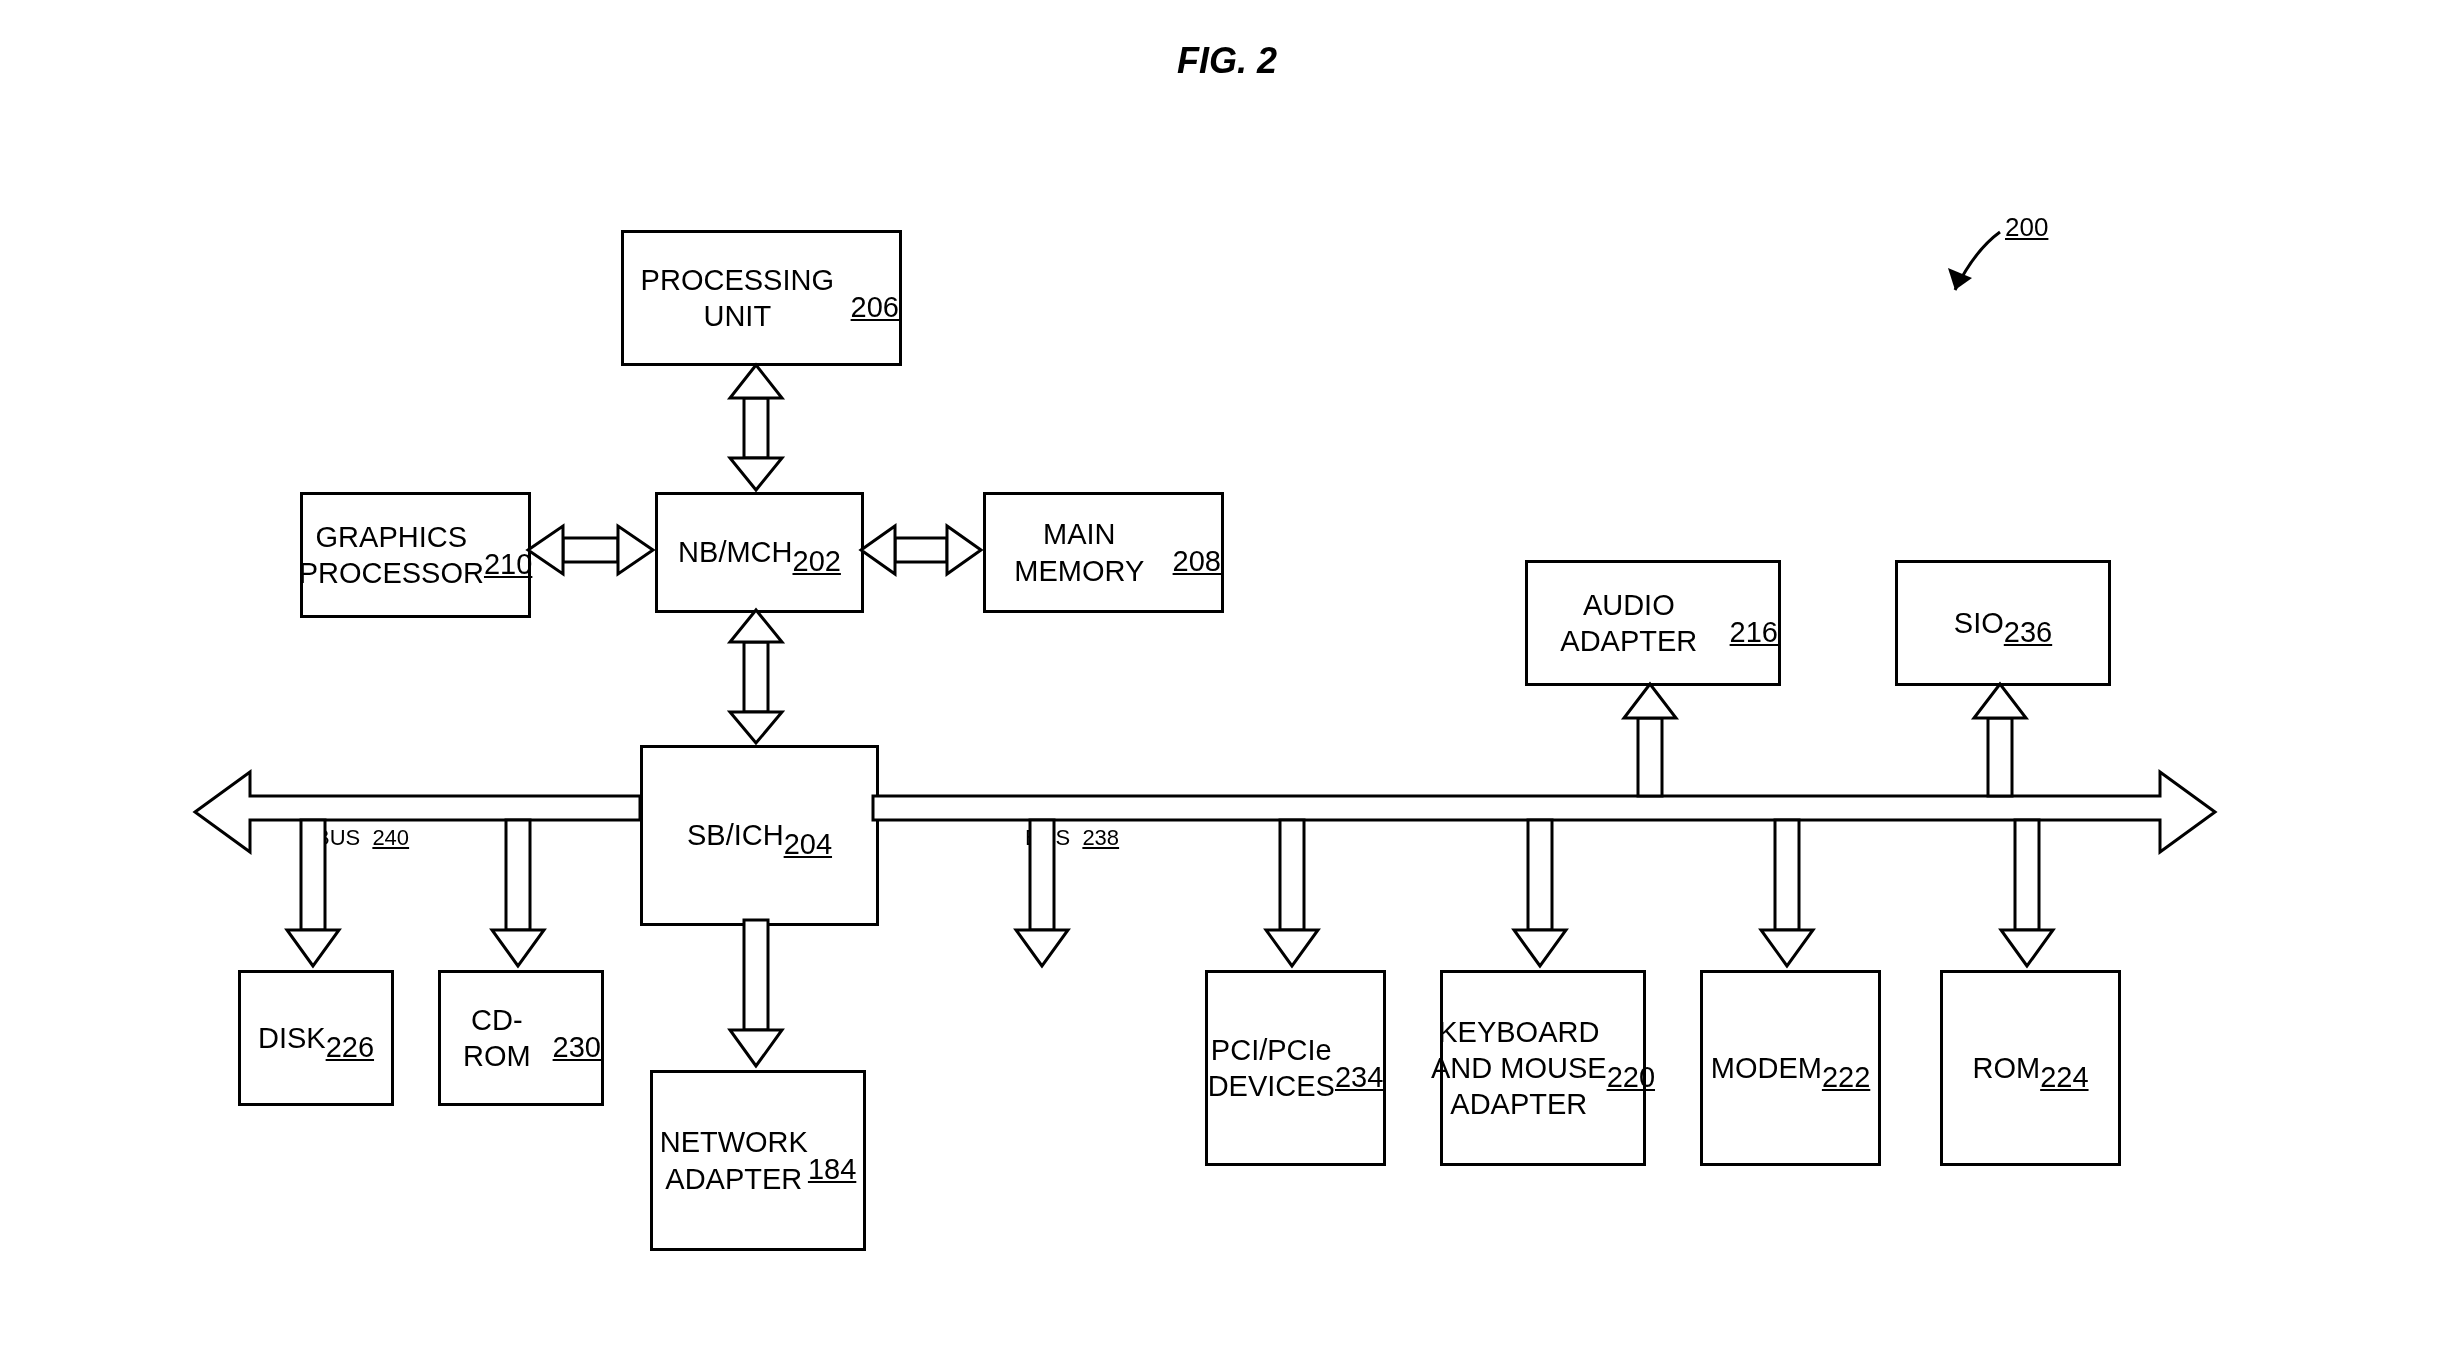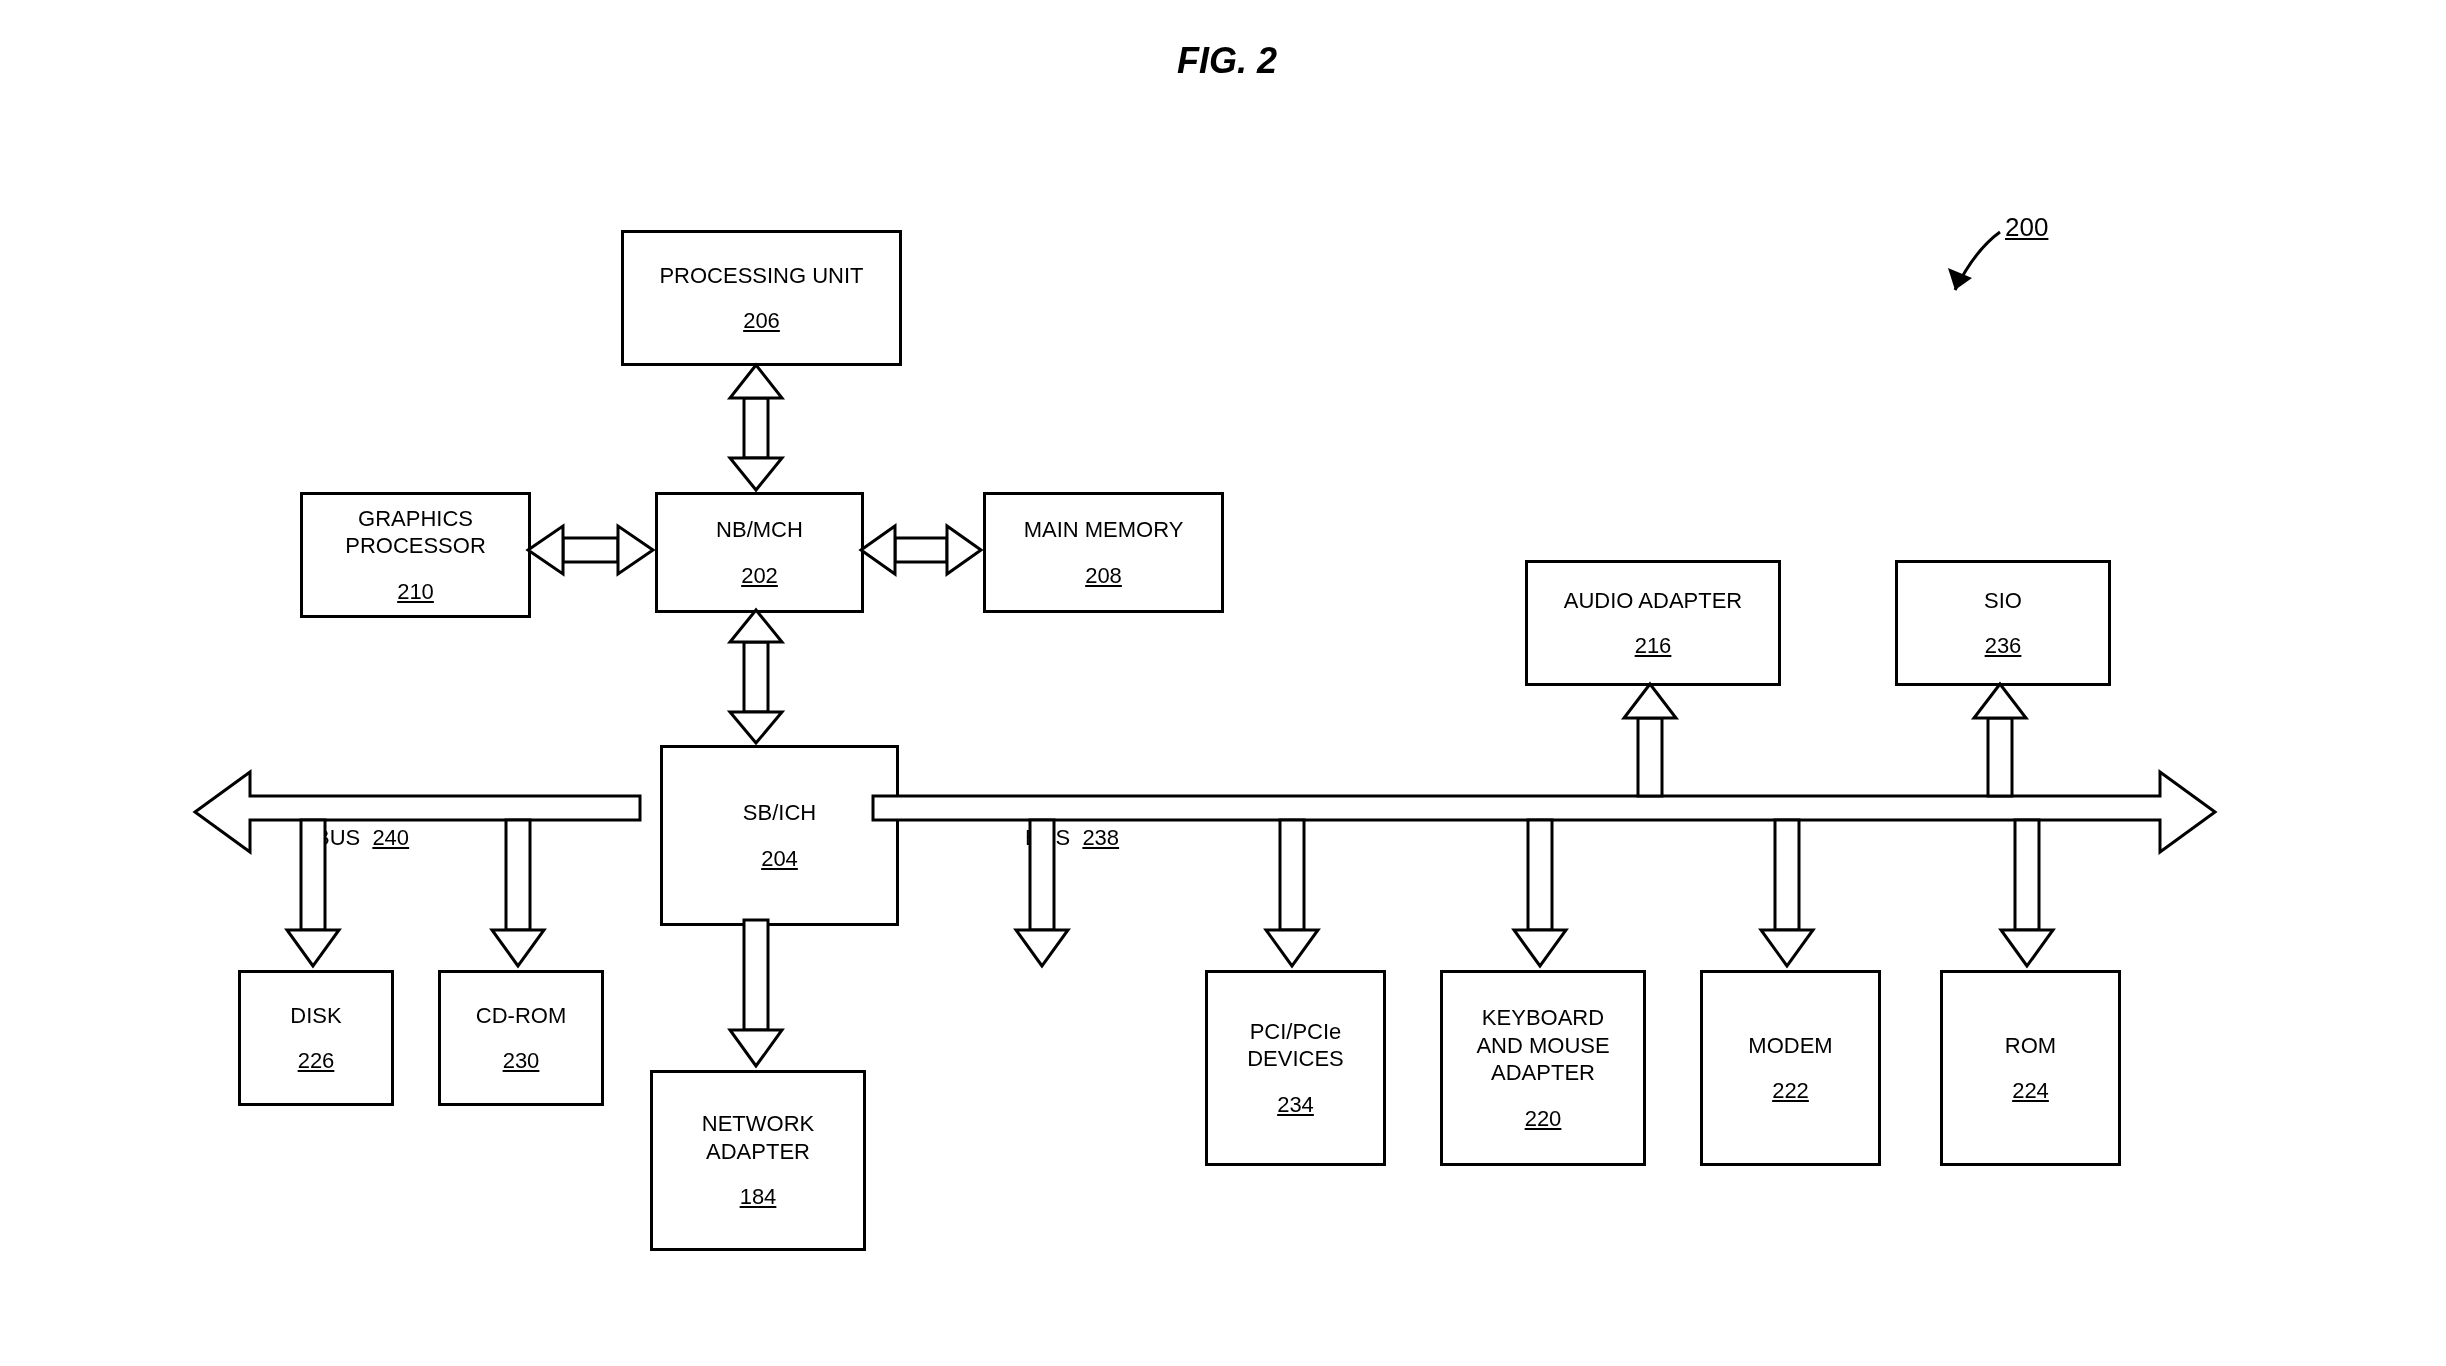--- a/index.html
+++ b/index.html
@@ -1,18 +1,18 @@
 <!DOCTYPE html>
 <html><head>
 <meta charset="utf-8">
 <style>
   html,body{margin:0;padding:0;background:#fff;font-family:Arial,Helvetica,sans-serif;}
   .stage{position:relative;width:2446px;height:1366px;padding-left:8px;}
   .fig-title{position:absolute;left:0;right:0;top:40px;text-align:center;font-style:italic;font-weight:bold;font-size:36px;}
-  .box{position:absolute;border:3px solid #000;background:#fff;display:flex;flex-direction:column;align-items:center;justify-content:center;text-align:center;font-size:22px;line-height:1.25;}
+  .box{position:absolute;border:3px solid #000;background:#fff;display:flex;flex-direction:row;align-items:center;justify-content:center;text-align:center;font-size:29px;line-height:1.25;}
   .label{font-weight:normal;}
   .ref{text-decoration:underline;margin-top:18px;}
   .buslabel{position:absolute;font-size:22px;}
   .buslabel .ref{display:inline;margin-left:6px;}
   .figref{position:absolute;font-size:26px;text-decoration:underline;}
   svg.overlay{position:absolute;left:0;top:0;width:2446px;height:1366px;pointer-events:none;}
 </style>
 </head>
 <body>
 
@@ -35,21 +35,21 @@
   <div class="box" style="left:655px;top:492px;width:203px;height:115px;">
     <span class="label">NB/MCH</span>
     <span class="ref">202</span>
   </div>
 
   <div class="box" style="left:983px;top:492px;width:235px;height:115px;">
     <span class="label">MAIN MEMORY</span>
     <span class="ref">208</span>
   </div>
 
-  <div class="box" style="left:660px;top:745px;width:233px;height:175px;">
+  <div class="box" style="left:640px;top:745px;width:233px;height:175px;">
     <span class="label">SB/ICH</span>
     <span class="ref">204</span>
   </div>
 
   <div class="box" style="left:238px;top:970px;width:150px;height:130px;">
     <span class="label">DISK</span>
     <span class="ref">226</span>
   </div>
 
   <div class="box" style="left:438px;top:970px;width:160px;height:130px;">

